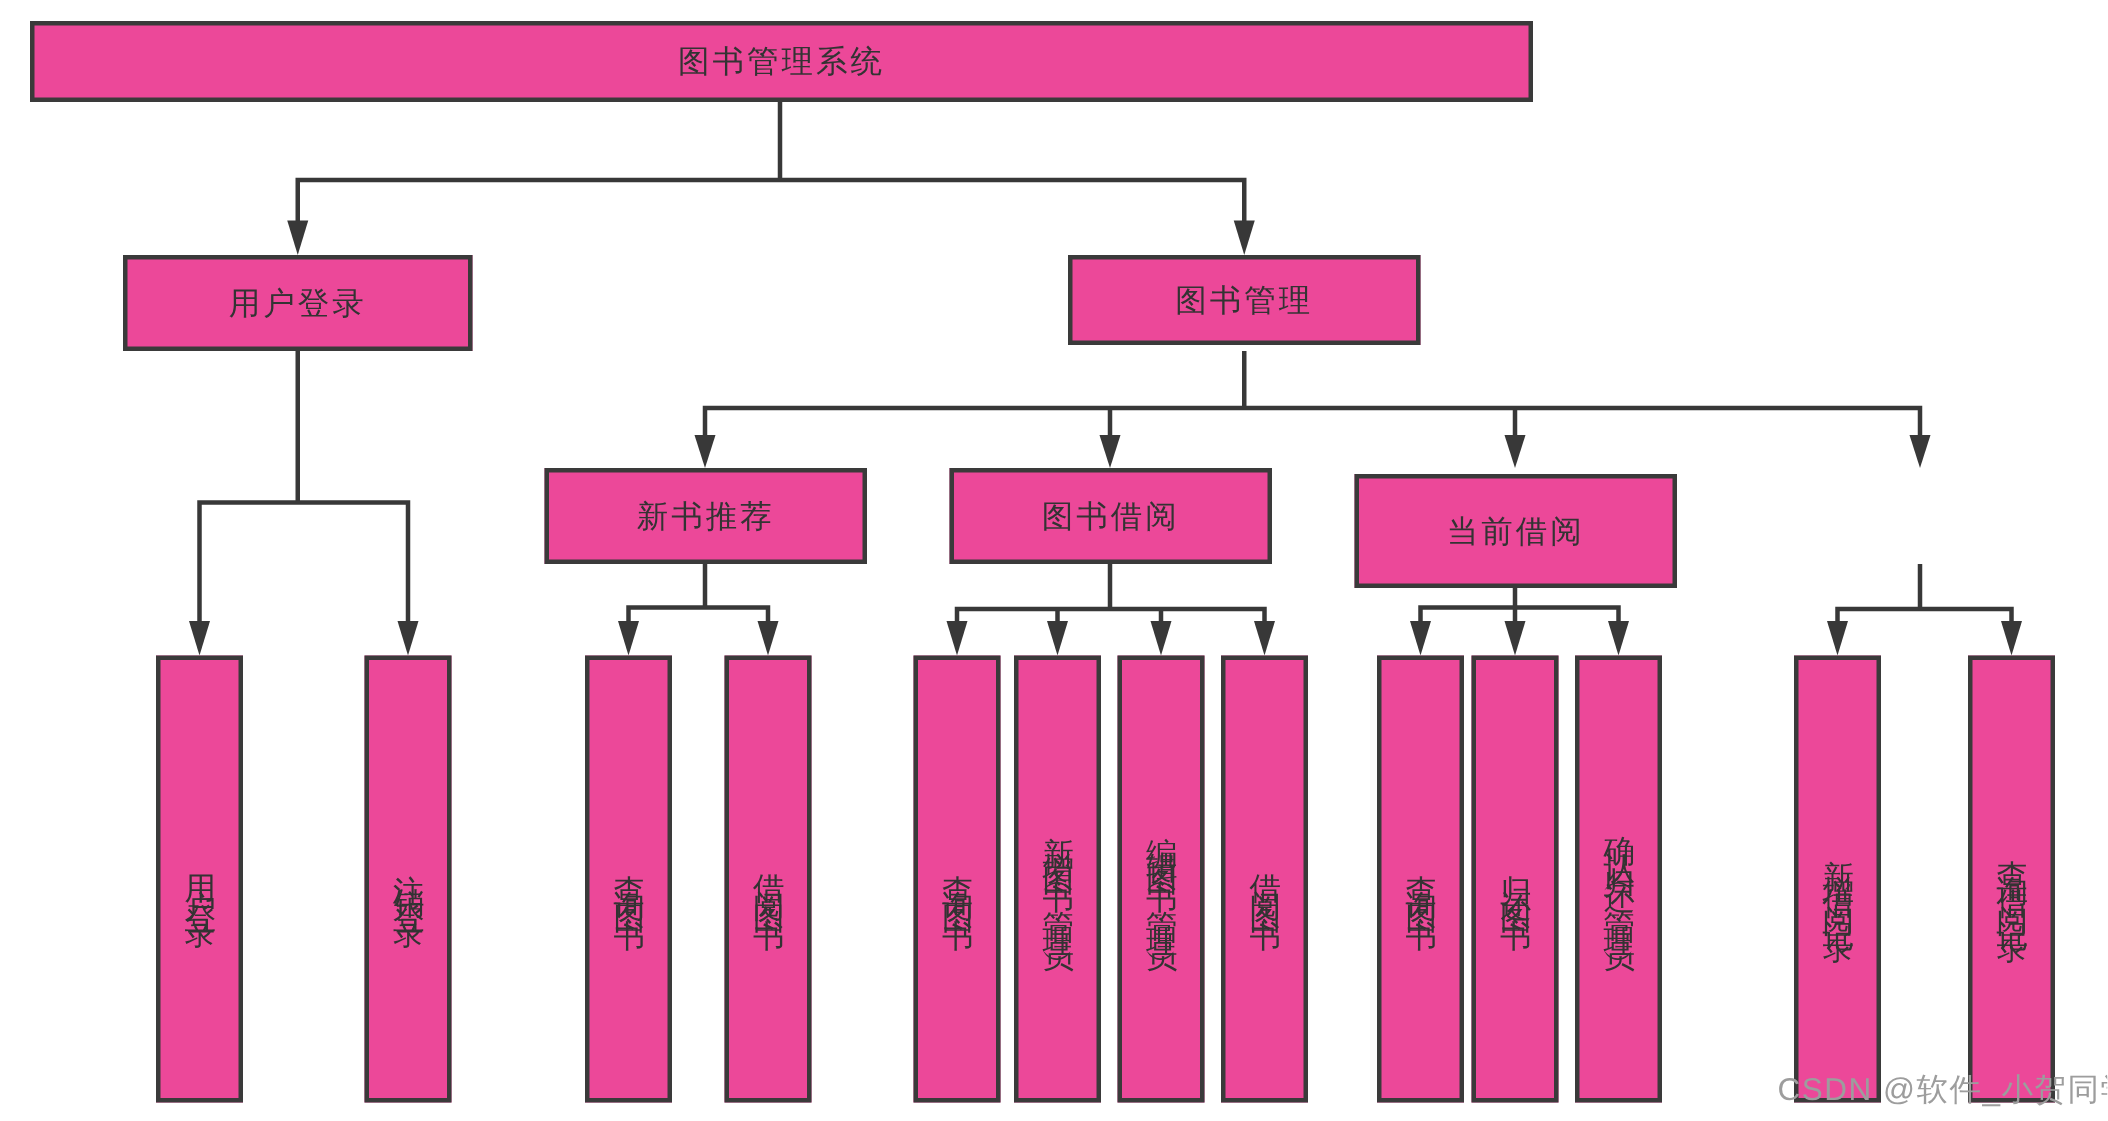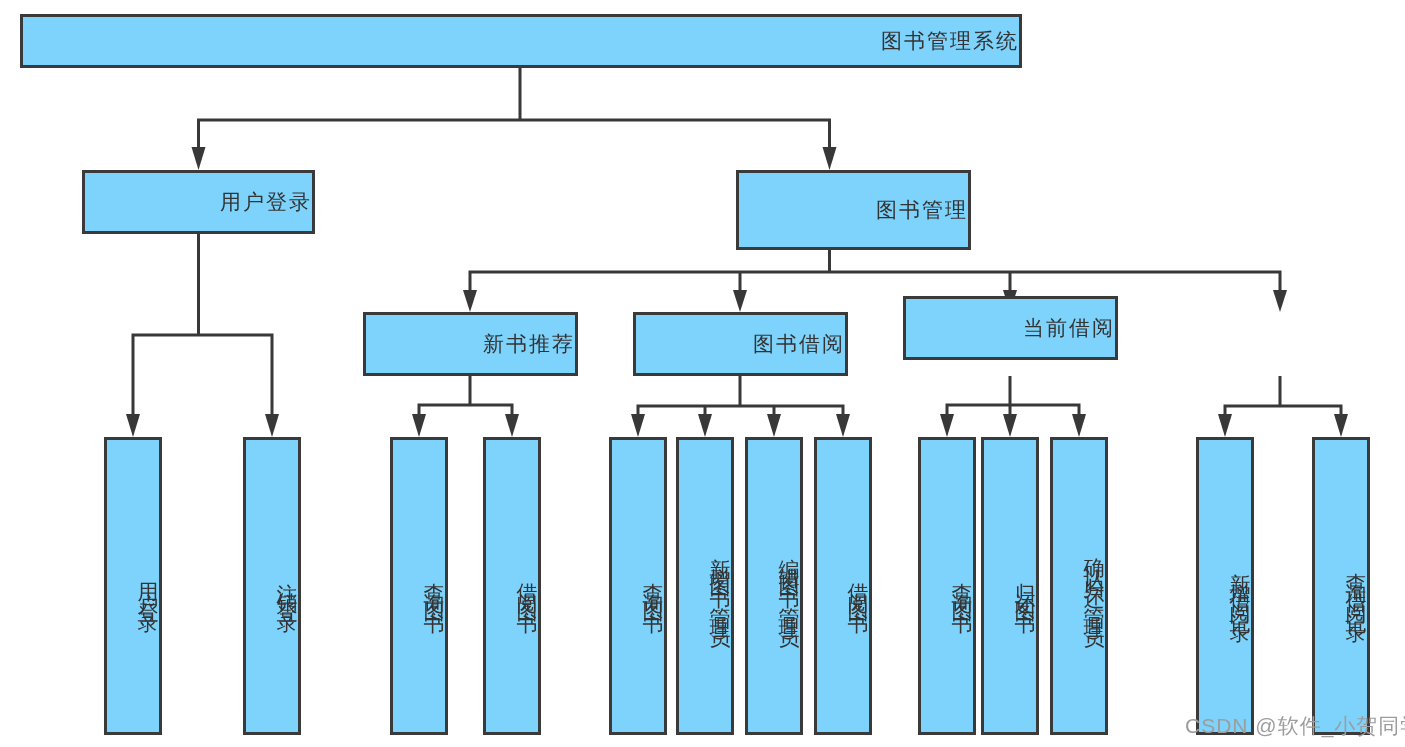--- a/index.html
+++ b/index.html
@@ -8,24 +8,24 @@
     position:relative;
     width:1405px;height:747px;
     background:#ffffff;
     overflow:hidden;
   }
   .wires{position:absolute;left:0;top:0;z-index:1;}
   .box{
     position:absolute;
     box-sizing:border-box;
     border:3px solid #3a3a3a;
-    background:#7dd3fc;
+    background:#ec4899;
     display:flex;
     align-items:center;
-    justify-content:flex-end;
+    justify-content:center;
     z-index:2;
   }
   .box .lbl{
     color:#333333;
     font-size:21px;
     letter-spacing:2px;
     white-space:nowrap;
   }
   .leaf .lbl{
     writing-mode:vertical-rl;
@@ -91,31 +91,31 @@
     </g>
   </svg>
 
   <div class="box" style="left:20px;top:14px;width:1002px;height:54px">
     <span class="lbl">图书管理系统</span>
   </div>
 
   <div class="box" style="left:82px;top:170px;width:233px;height:64px">
     <span class="lbl">用户登录</span>
   </div>
-  <div class="box" style="left:736px;top:170px;width:235px;height:80px">
+  <div class="box" style="left:712px;top:170px;width:235px;height:60px">
     <span class="lbl">图书管理</span>
   </div>
 
   <div class="box" style="left:363px;top:312px;width:215px;height:64px">
     <span class="lbl">新书推荐</span>
   </div>
   <div class="box" style="left:633px;top:312px;width:215px;height:64px">
     <span class="lbl">图书借阅</span>
   </div>
-  <div class="box" style="left:903px;top:296px;width:215px;height:64px">
+  <div class="box" style="left:903px;top:316px;width:215px;height:76px">
     <span class="lbl">当前借阅</span>
   </div>
 
   <div class="box leaf" style="left:104px;top:437px;width:58px;height:298px">
     <span class="lbl">用户登录</span>
   </div>
   <div class="box leaf" style="left:243px;top:437px;width:58px;height:298px">
     <span class="lbl">注销登录</span>
   </div>
 

